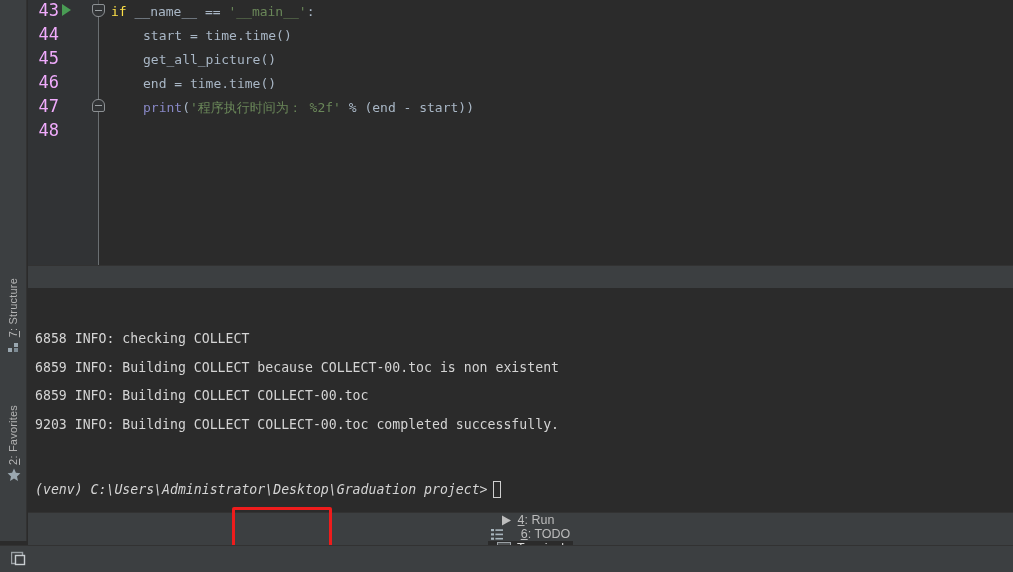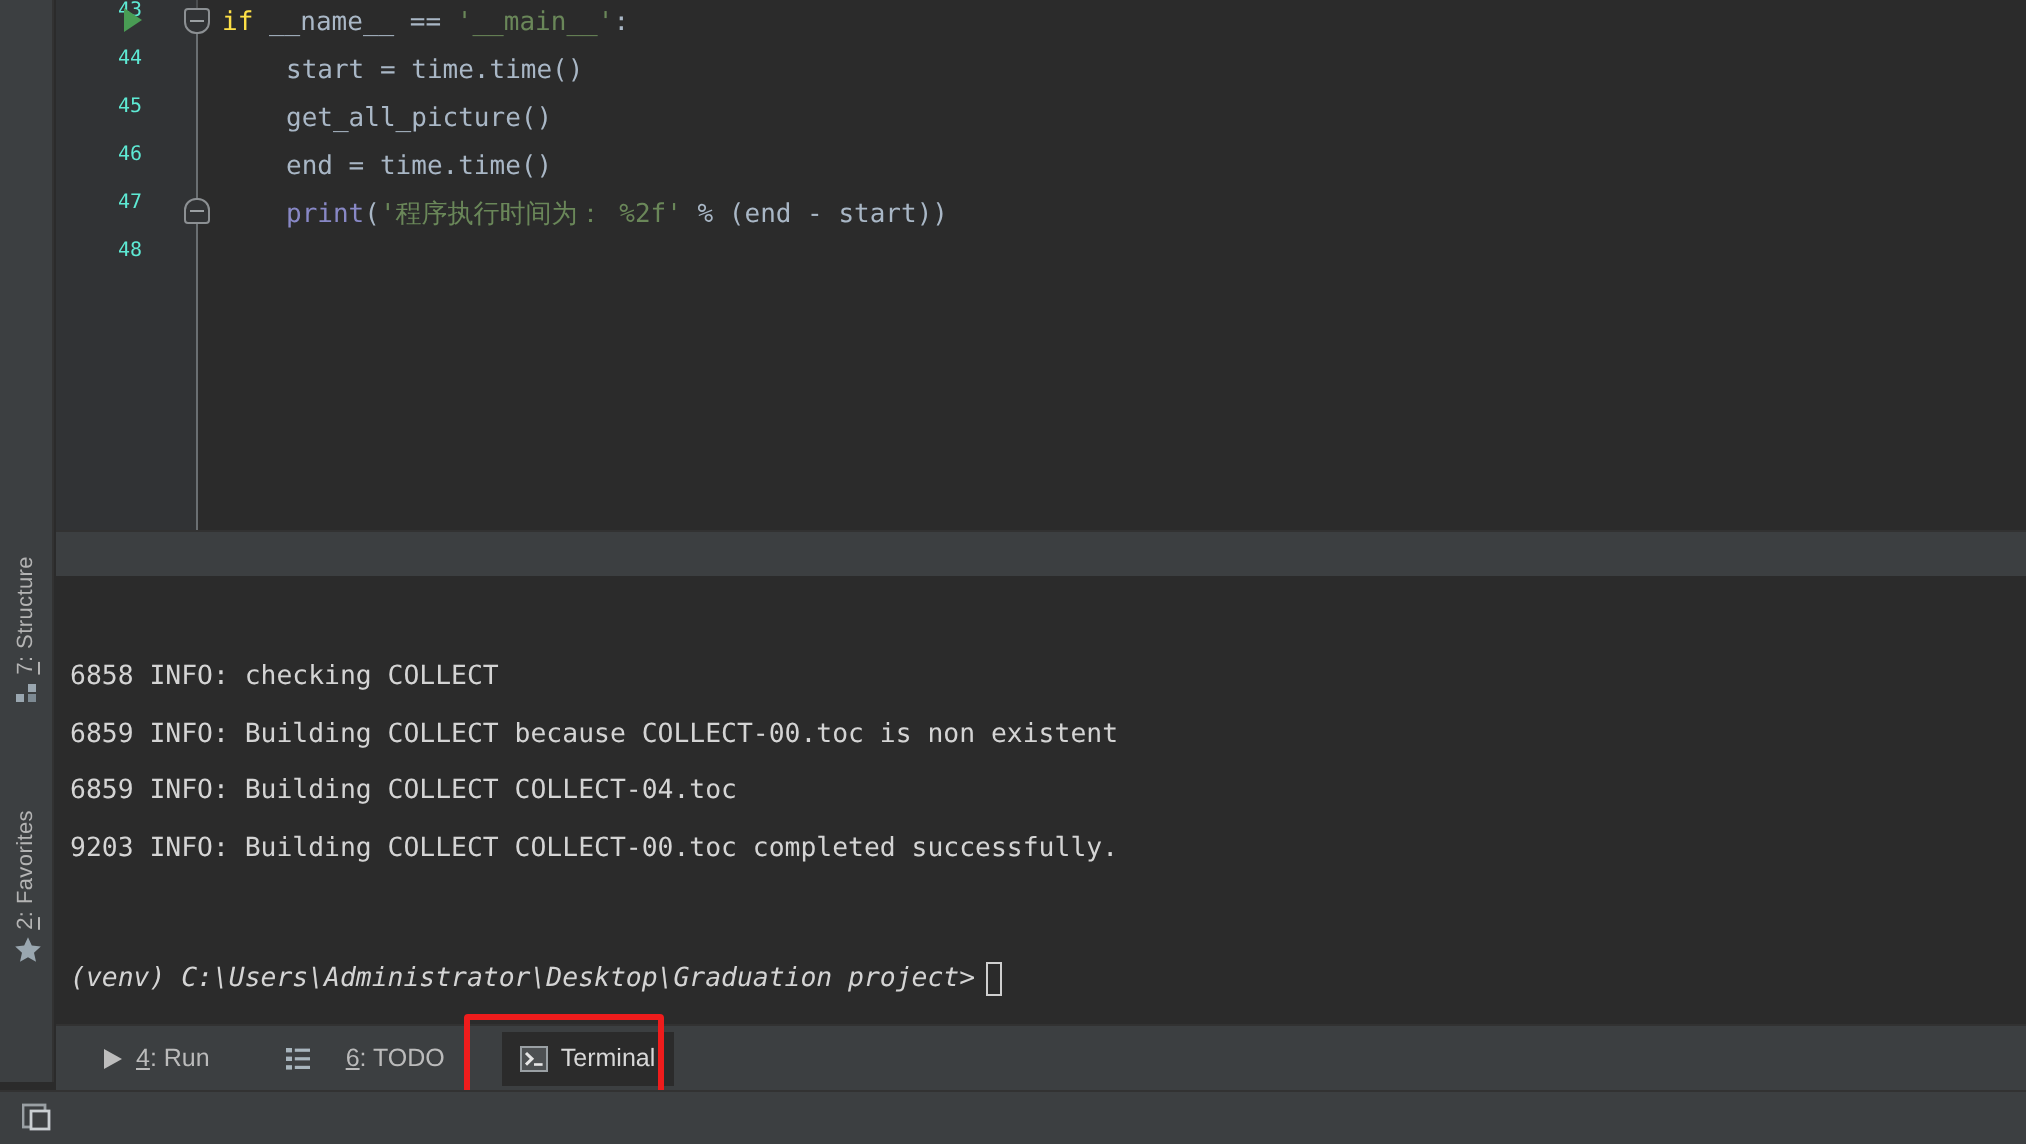--- a/index.html
+++ b/index.html
@@ -48,24 +48,24 @@
     width: 985px; height: 265px;
     background: #2b2b2b;
     overflow: hidden;
   }
   .gutter {
     position: absolute; left: 0; top: 0;
     width: 71px; height: 265px;
     background: #313335;
   }
   .ln {
-    position: absolute; right: 28px;
+    position: absolute; right: 40px;
     font-family: "DejaVu Sans Mono", monospace;
-    font-size: 10px;
-    color: #5eead4;
+    font-size: 17px;
+    color: #f0abfc;
     text-align: right;
   }
   .run-arrow {
     position: absolute; left: 34px; top: 4px;
     width: 0; height: 0;
     border-left: 9px solid #499c54;
     border-top: 6px solid transparent;
     border-bottom: 6px solid transparent;
   }
   
@@ -162,21 +162,21 @@
     border: 1px solid #cfcfcf;
     background: transparent;
   }
 
   
   .bottom-bar {
     position: absolute; left: 28px; top: 512px;
     width: 985px; height: 33px;
     background: #3c3f41;
     border-top: 1px solid #323232;
-    display: flex; align-items: center;
+    display: flex; align-items: center; flex-direction: column;
   }
   .bbtn {
     display: flex; align-items: center;
     height: 27px; padding: 0 9px;
     font-size: 12.5px; color: #bbbbbb;
     white-space: nowrap;
   }
   .bbtn.active { background: #2b2b2b; color: #d8d8d8; }
   .bbtn u { text-decoration: underline; }
   .bbtn .gi { margin-right: 6px; display: flex; align-items: center; }
@@ -244,21 +244,21 @@
     <div class="code" id="code-lines"><div class="cline" style="top: 0px; padding-left: 0px;"><span class="kw">if</span><span class="pl"> __name__ == </span><span class="str">'__main__'</span><span class="pl">:</span></div><div class="cline" style="top: 24px; padding-left: 32px;"><span class="pl">start = time.time()</span></div><div class="cline" style="top: 48px; padding-left: 32px;"><span class="pl">get_all_picture()</span></div><div class="cline" style="top: 72px; padding-left: 32px;"><span class="pl">end = time.time()</span></div><div class="cline" style="top: 96px; padding-left: 32px;"><span class="bi">print</span><span class="pl">(</span><span class="str">'程序执行时间为： %2f'</span><span class="pl"> % (end - start))</span></div><div class="cline" style="top: 120px; padding-left: 0px;"></div></div>
   </div>
 
   <div class="divider"></div>
 
 
   <div class="term-body">
     <div id="term-lines">
         <div class="tline" style="top: 9px;">6858 INFO: checking COLLECT</div>
         <div class="tline" style="top: 37.6px;">6859 INFO: Building COLLECT because COLLECT-00.toc is non existent</div>
-        <div class="tline" style="top: 66.2px;">6859 INFO: Building COLLECT COLLECT-04.toc</div>
+        <div class="tline" style="top: 66.2px;">6859 INFO: Building COLLECT COLLECT-00.toc</div>
         <div class="tline" style="top: 94.8px;">9203 INFO: Building COLLECT COLLECT-00.toc completed successfully.</div>
         <div class="tline" style="top: 123.4px;"></div>
         <div class="tline" style="top: 160px; font-style: italic;">(venv) C:\Users\Administrator\Desktop\Graduation project&gt;</div>
         <div class="caret" style="top: 159px; left: 465.28px;"></div>
       </div>
   </div>
 
   <div class="bottom-bar" id="bottom-bar">
       <div class="bbtn" style="margin-left: 14px;">
         <span class="gi">

